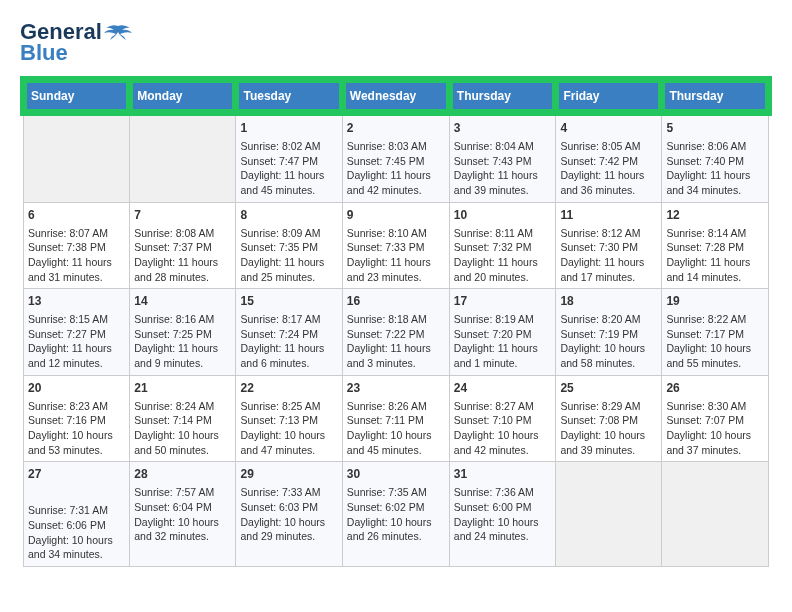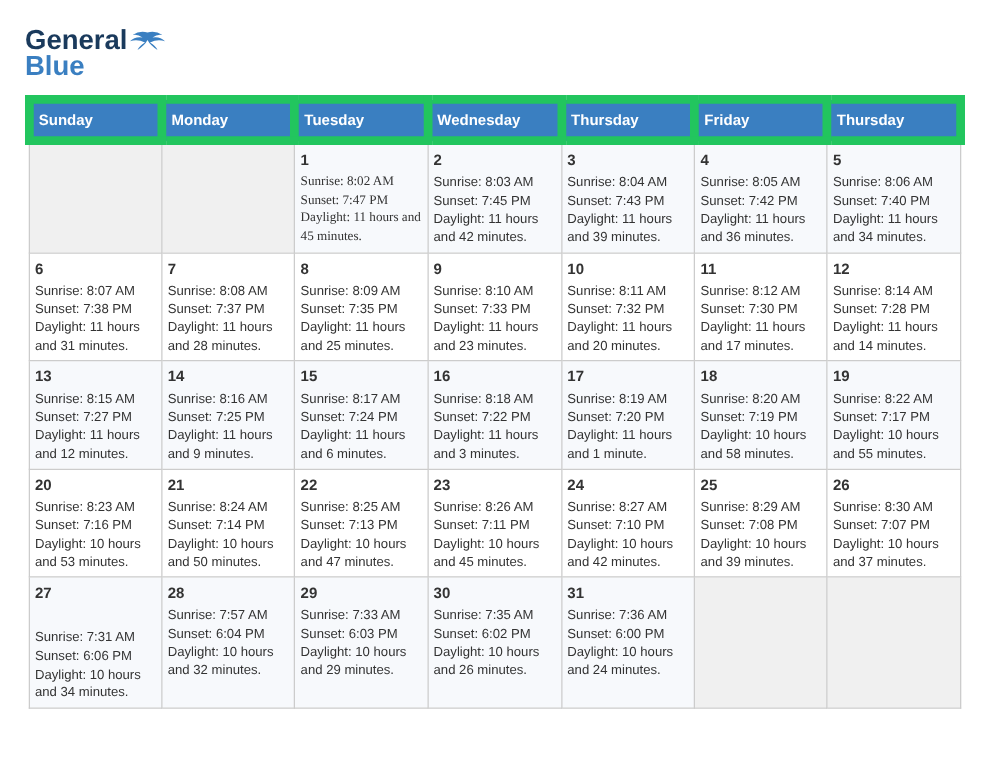--- a/index.html
+++ b/index.html
@@ -105,21 +105,21 @@
         <th>Friday</th>
         <th>Thursday</th>
       </tr>
   </thead>
   <tbody id="calendar-body">
   <tr>
         <td class="empty"></td>
         <td class="empty"></td>
         <td>
           <span class="day-num">1</span>
-          <div class="day-info" style="white-space: pre-line; font-family: Liberation Serif, serif;">Sunrise: 8:02 AM
+          <div class="day-info" style="white-space: pre-line;">Sunrise: 8:02 AM
 Sunset: 7:47 PM
 Daylight: 11 hours and 45 minutes.</div>
         </td>
         <td>
           <span class="day-num">2</span>
           <div class="day-info" style="white-space: pre-line;">Sunrise: 8:03 AM
 Sunset: 7:45 PM
 Daylight: 11 hours and 42 minutes.</div>
         </td>
         <td>

